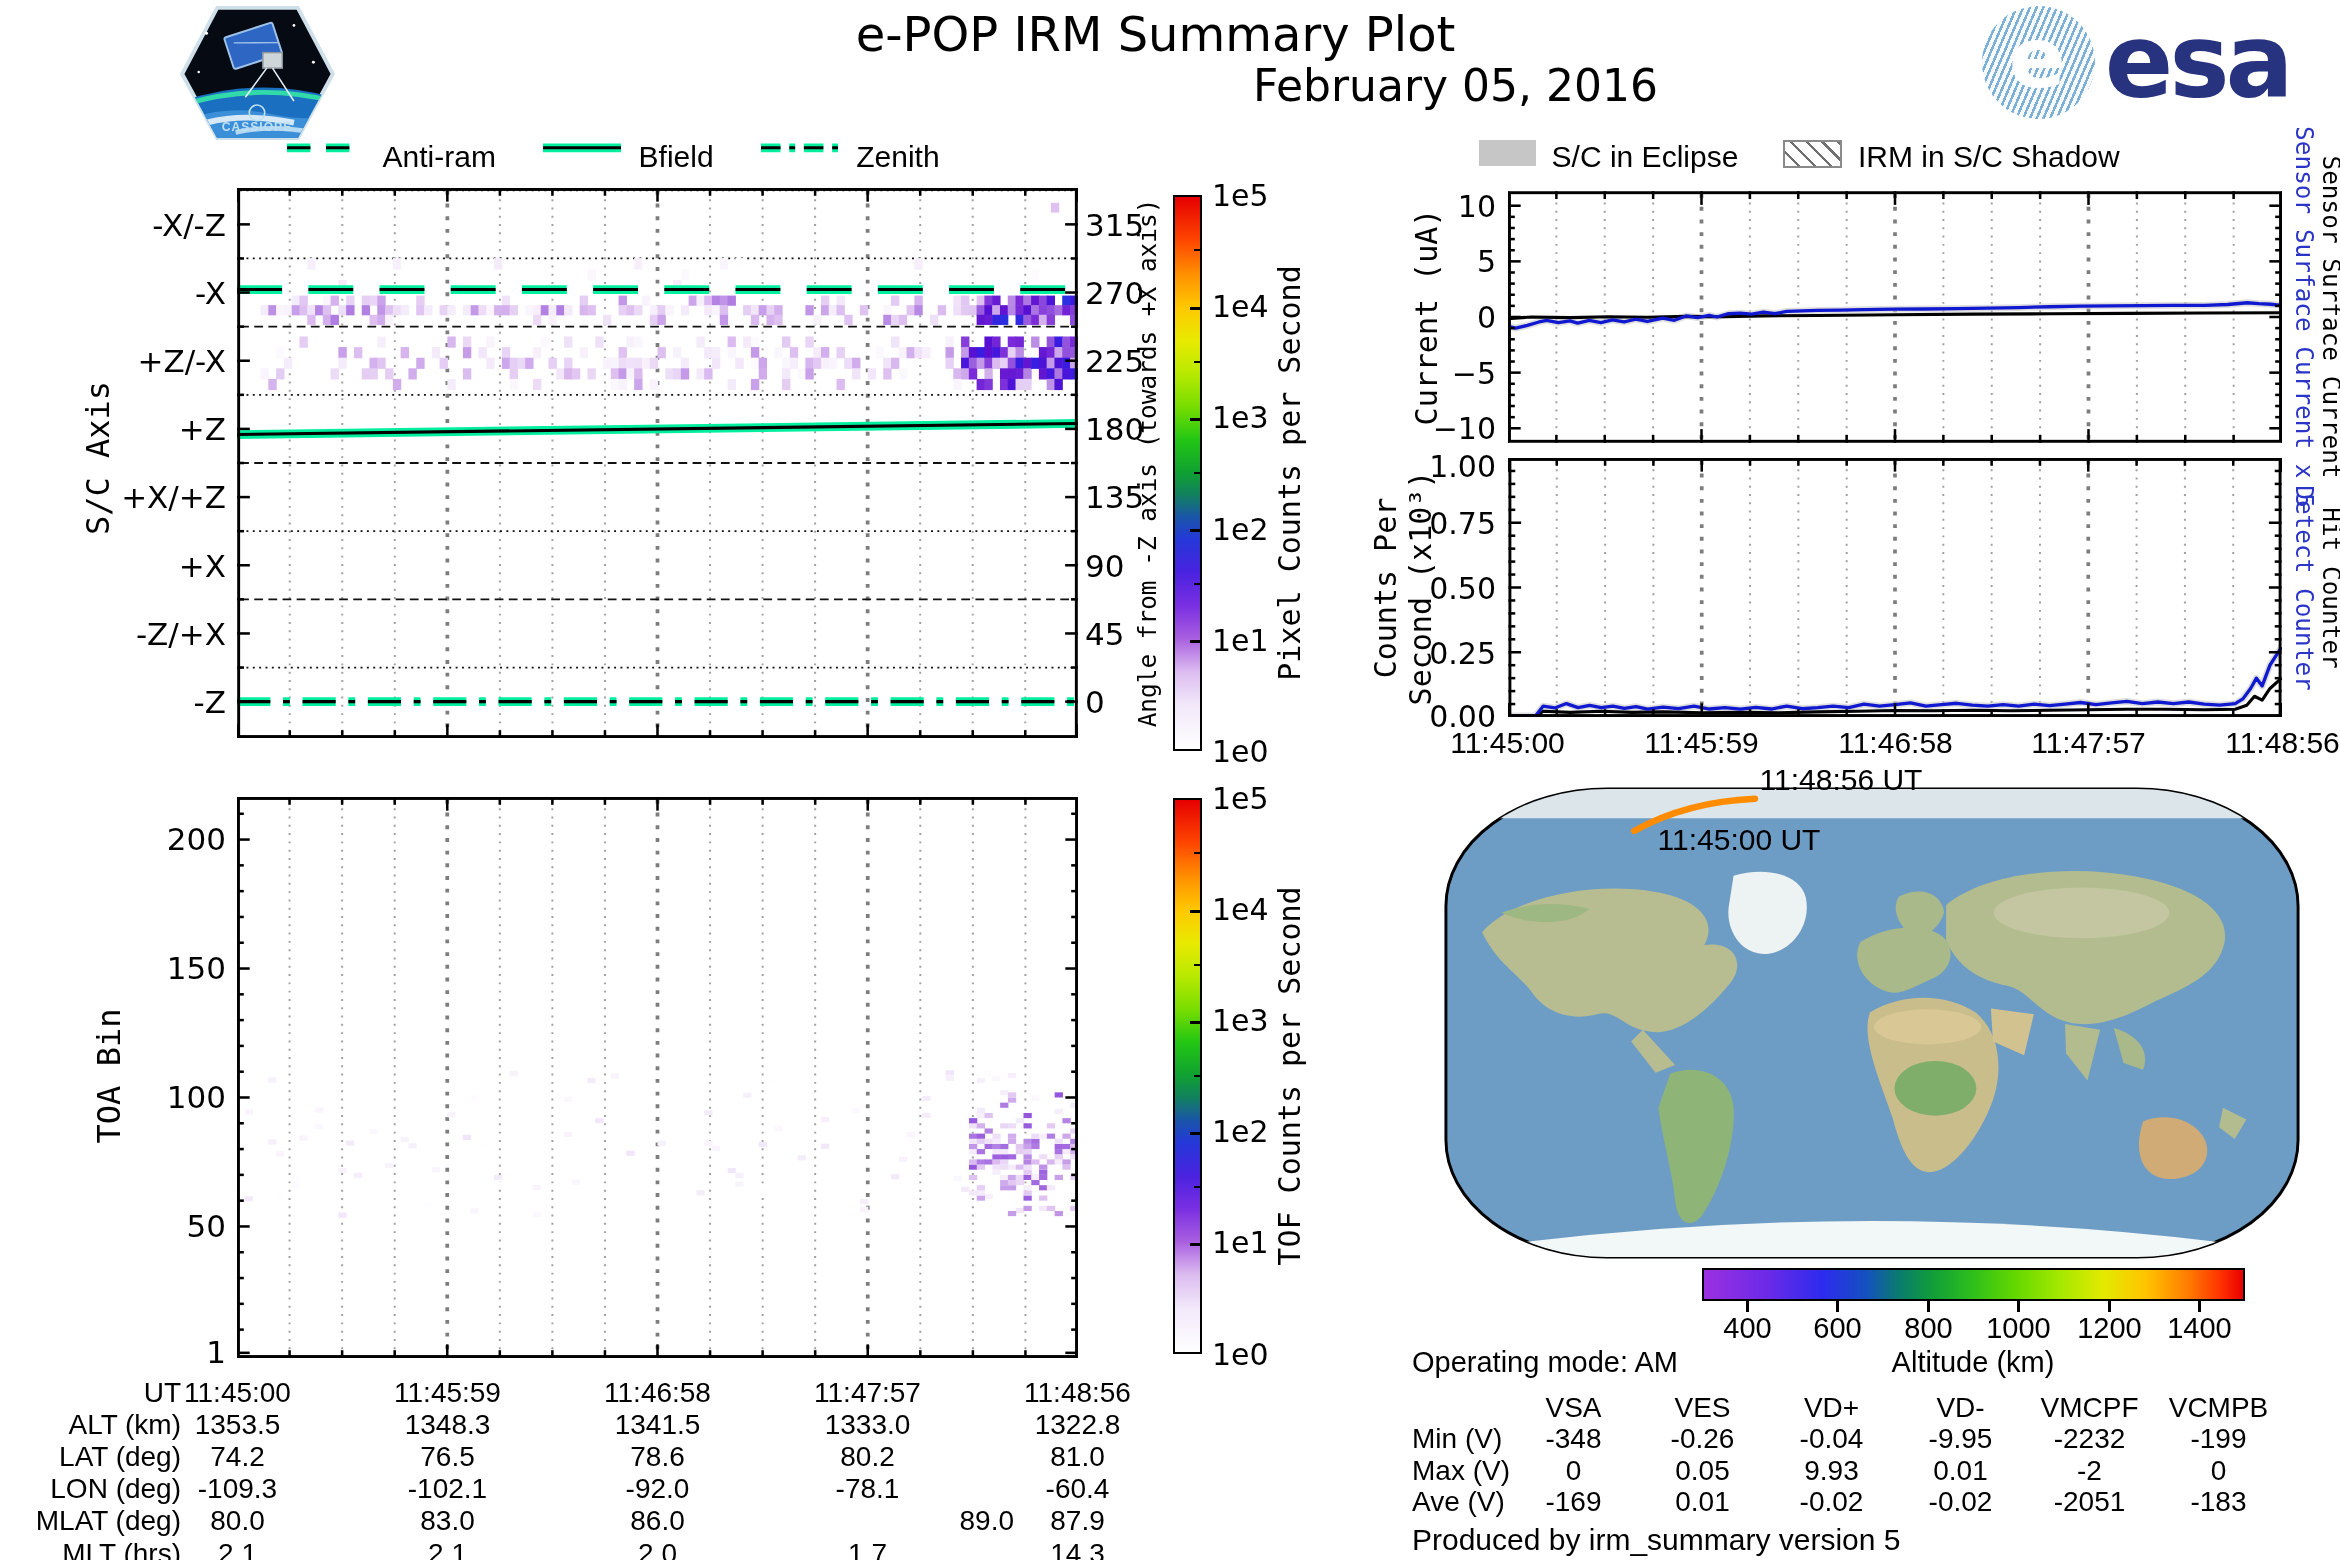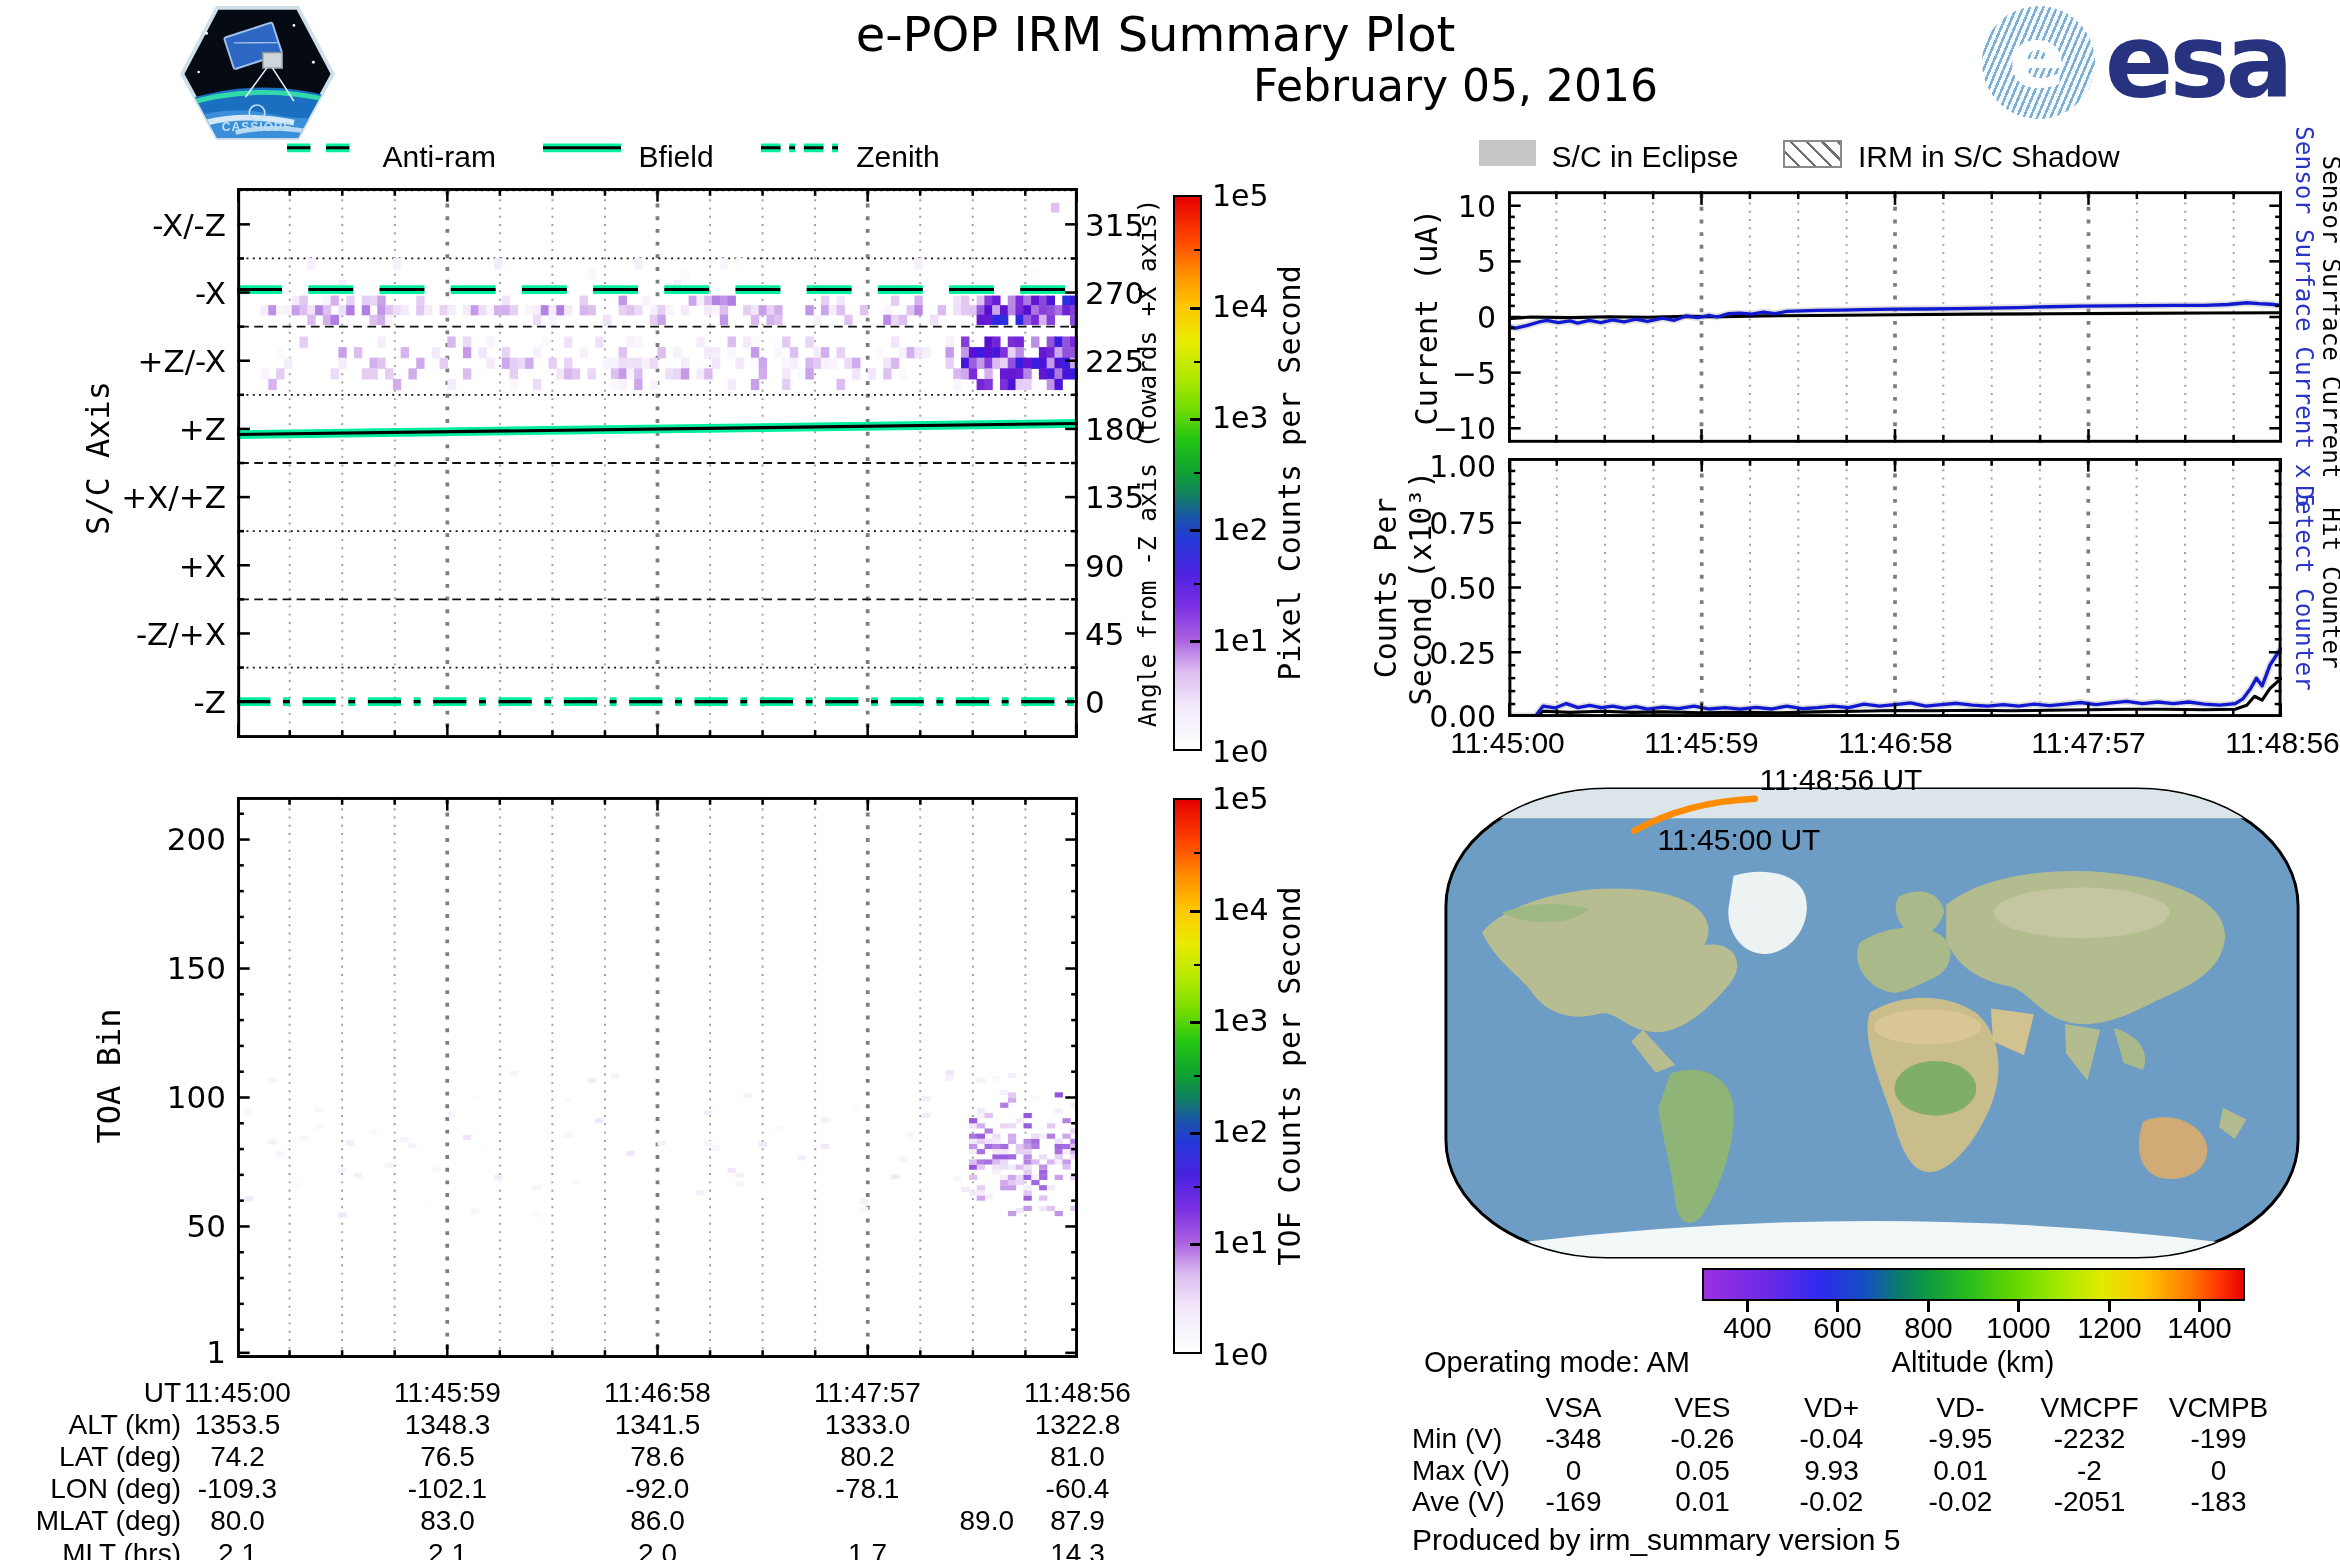--- a/index.html
+++ b/index.html
@@ -1100,21 +1100,21 @@
       <path d="M800,330 L824,342 L812,362 L796,350 Z" fill="#b3bc8f"></path>
       <path d="M80,468 Q440,424 800,468 L800,486 L80,486 Z" fill="#f2f7f8"></path>
       <path d="M196,46 Q250,16 320,13" fill="none" stroke="#ff8c00" stroke-width="6.5" stroke-linecap="round"></path>
     </g>
   </svg>
   <div class="lab cond ctr" style="left:1841px;top:780px;font-size:30px;">11:48:56 UT</div>
   <div class="lab cond ctr" style="left:1739px;top:840px;font-size:30px;">11:45:00 UT</div>
 
   <div id="altbar" class="cbar" style="left: 1702px; top: 1268px; width: 543px; height: 33px; background: linear-gradient(to right, rgb(155, 48, 224) 0%, rgb(106, 42, 232) 12%, rgb(45, 43, 238) 22%, rgb(21, 80, 192) 30%, rgb(10, 122, 112) 36%, rgb(15, 156, 60) 42%, rgb(47, 192, 26) 50%, rgb(102, 216, 0) 58%, rgb(165, 232, 0) 66%, rgb(226, 234, 0) 74%, rgb(255, 196, 0) 82%, rgb(255, 122, 0) 90%, rgb(255, 48, 0) 96%, rgb(232, 0, 0) 100%);"></div>
   <div class="lab cond ctr" style="left:1973px;top:1362px;font-size:29px;">Altitude (km)</div>
-  <div class="lab cond" style="left:1412px;top:1346px;font-size:29px;margin-left:12px;">Operating mode: AM</div>
+  <div class="lab cond" style="left:1412px;top:1346px;font-size:29px;">Operating mode: AM</div>
   <div class="lab cond" style="left:1412px;top:1523px;font-size:30px;">Produced by irm_summary version 5</div>
 
 <div class="lab dv" style="font-size: 31px; top: 225px; transform: translate(0px, -50%); left: -67px; width: 293px; text-align: right;">-X/-Z</div>
     <div class="lab dv" style="font-size: 31px; top: 293px; transform: translate(0px, -50%); left: -67px; width: 293px; text-align: right;">-X</div>
     <div class="lab dv" style="font-size: 31px; top: 361px; transform: translate(0px, -50%); left: -67px; width: 293px; text-align: right;">+Z/-X</div>
     <div class="lab dv" style="font-size: 31px; top: 429px; transform: translate(0px, -50%); left: -67px; width: 293px; text-align: right;">+Z</div>
     <div class="lab dv" style="font-size: 31px; top: 497px; transform: translate(0px, -50%); left: -67px; width: 293px; text-align: right;">+X/+Z</div>
     <div class="lab dv" style="font-size: 31px; top: 566px; transform: translate(0px, -50%); left: -67px; width: 293px; text-align: right;">+X</div>
     <div class="lab dv" style="font-size: 31px; top: 634px; transform: translate(0px, -50%); left: -67px; width: 293px; text-align: right;">-Z/+X</div>
     <div class="lab dv" style="font-size: 31px; top: 702px; transform: translate(0px, -50%); left: -67px; width: 293px; text-align: right;">-Z</div>

